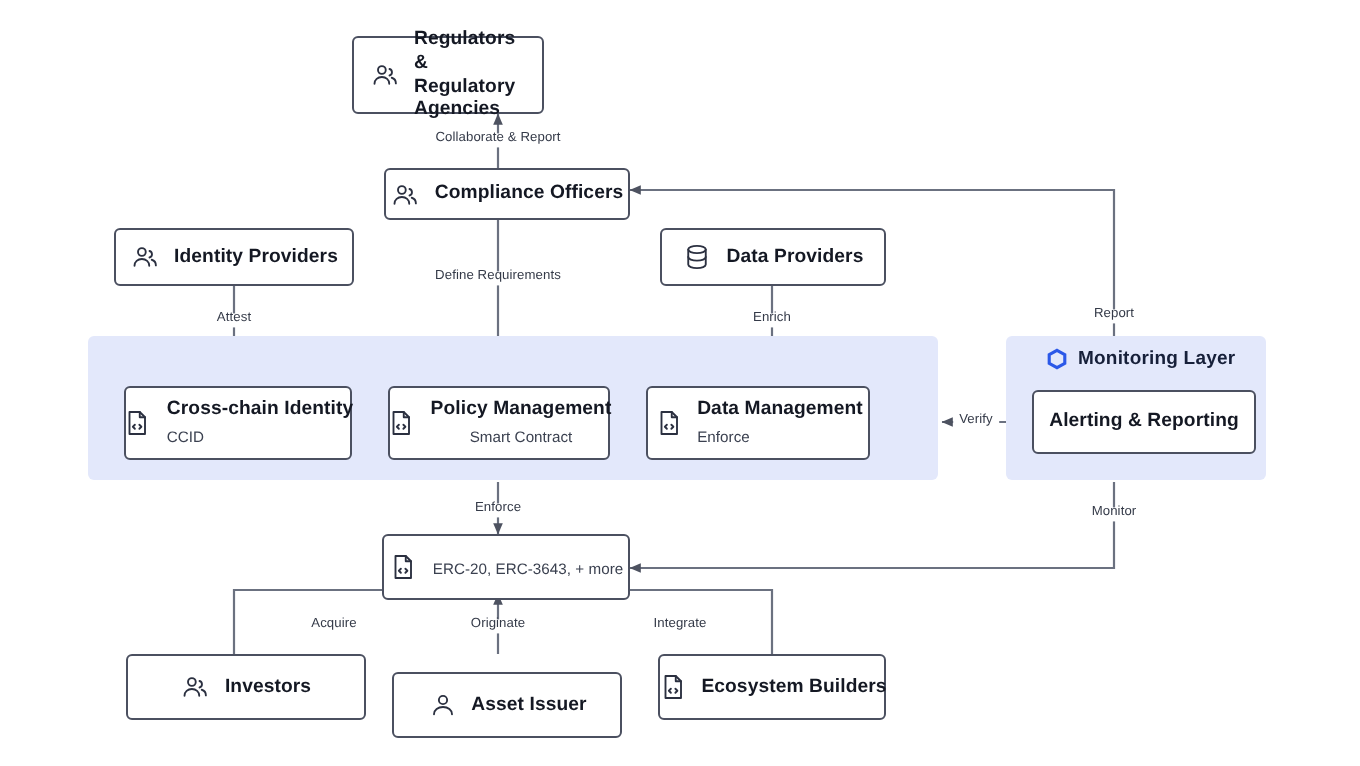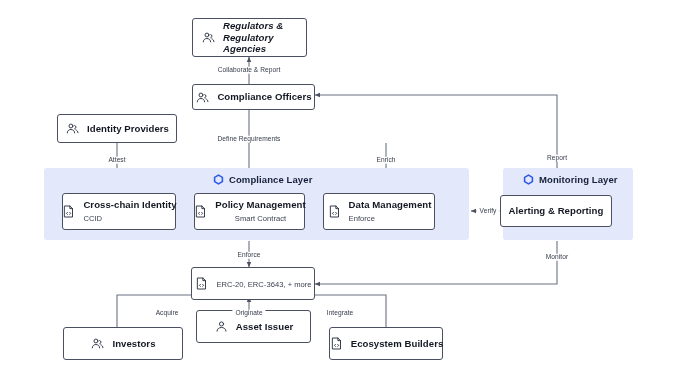--- a/index.html
+++ b/index.html
@@ -87,36 +87,30 @@
 
       <path d="M117,327 L117,295 L198,295 L198,297" marker-end="url(#ah)"></path>
 
       <path d="M249,327 L249,297" marker-end="url(#ah)"></path>
 
       <path d="M386,327 L386,295 L300,295 L300,297" marker-end="url(#ah)"></path>
     </g>
   </svg>
 
   <div class="panel" style="left:44px;top:168px;width:425px;height:72px;"></div>
-  <div class="panel-title" style="left:213px;top:174px;">
-    <svg class="hexicon" viewBox="0 0 24 24">
-      <path d="M12 2.6 L20.5 7.3 L20.5 16.7 L12 21.4 L3.5 16.7 L3.5 7.3 Z" fill="none" stroke="#2b58e8" stroke-width="3.4"></path>
-    </svg>
-    <span>Compliance Layer</span>
-  </div>
 
   <div class="panel" style="left:503px;top:168px;width:130px;height:72px;"></div>
   <div class="panel-title" style="left:523px;top:174px;">
     <svg class="hexicon" viewBox="0 0 24 24">
       <path d="M12 2.6 L20.5 7.3 L20.5 16.7 L12 21.4 L3.5 16.7 L3.5 7.3 Z" fill="none" stroke="#2b58e8" stroke-width="3.4"></path>
     </svg>
     <span>Monitoring Layer</span>
   </div>
 
-  <div class="node" style="left:192px;top:18px;width:115px;height:39px;font-style:italic;">
+  <div class="node" style="left:176px;top:18px;width:96px;height:39px;">
     <div class="node-inner">
       <svg class="node-ico" viewBox="0 0 24 24" fill="none" stroke="currentColor" stroke-width="1.5" stroke-linecap="round" stroke-linejoin="round">
         <circle cx="9.5" cy="8" r="3.1"></circle>
         <path d="M3.6 19c0-3.2 2.6-5.4 5.9-5.4s5.9 2.2 5.9 5.4"></path>
         <path d="M15.6 7.2a2.7 2.7 0 0 1 0 5.2"></path>
         <path d="M17.4 14.2c2 .6 3.3 2.4 3.3 4.5"></path>
       </svg>
       <div class="node-text">
         <div class="node-title two">Regulators &amp; Regulatory Agencies</div>
       </div>
@@ -144,20 +138,32 @@
         <path d="M3.6 19c0-3.2 2.6-5.4 5.9-5.4s5.9 2.2 5.9 5.4"></path>
         <path d="M15.6 7.2a2.7 2.7 0 0 1 0 5.2"></path>
         <path d="M17.4 14.2c2 .6 3.3 2.4 3.3 4.5"></path>
       </svg>
       <div class="node-text">
         <div class="node-title">Identity Providers</div>
       </div>
     </div>
   </div>
 
+  <div class="node" style="left:330px;top:114px;width:113px;height:29px;">
+    <div class="node-inner">
+      <svg class="node-ico" viewBox="0 0 24 24" fill="none" stroke="currentColor" stroke-width="1.5" stroke-linecap="round" stroke-linejoin="round">
+        <ellipse cx="12" cy="6" rx="7" ry="2.9"></ellipse>
+        <path d="M5 6v12c0 1.6 3.1 2.9 7 2.9s7-1.3 7-2.9V6"></path>
+        <path d="M5 12c0 1.6 3.1 2.9 7 2.9s7-1.3 7-2.9"></path>
+      </svg>
+      <div class="node-text">
+        <div class="node-title">Data Providers</div>
+      </div>
+    </div>
+  </div>
 
   <div class="node" style="left:62px;top:193px;width:114px;height:37px;">
     <div class="node-inner">
       <svg class="node-ico" viewBox="0 0 24 24" fill="none" stroke="currentColor" stroke-width="1.5" stroke-linecap="round" stroke-linejoin="round">
         <path d="M6 3.2h8.2L18.4 7.4V20.8H6z"></path>
         <path d="M14.2 3.2v4.2h4.2"></path>
         <path d="M10.3 13.4 8.7 15l1.6 1.6"></path>
         <path d="M13.9 13.4 15.5 15l-1.6 1.6"></path>
       </svg>
       <div class="node-text">
@@ -190,21 +196,21 @@
         <path d="M10.3 13.4 8.7 15l1.6 1.6"></path>
         <path d="M13.9 13.4 15.5 15l-1.6 1.6"></path>
       </svg>
       <div class="node-text">
         <div class="node-title">Data Management</div>
         <div class="node-sub">Enforce</div>
       </div>
     </div>
   </div>
 
-  <div class="node centered" style="left:500px;top:195px;width:112px;height:32px;">
+  <div class="node centered" style="left:516px;top:195px;width:112px;height:32px;">
     <div class="node-inner">
       <div class="node-text">
         <div class="node-title">Alerting &amp; Reporting</div>
       </div>
     </div>
   </div>
 
   <div class="node" style="left:191px;top:267px;width:124px;height:33px;">
     <div class="node-inner">
       <svg class="node-ico" viewBox="0 0 24 24" fill="none" stroke="currentColor" stroke-width="1.5" stroke-linecap="round" stroke-linejoin="round">
@@ -226,21 +232,21 @@
         <path d="M3.6 19c0-3.2 2.6-5.4 5.9-5.4s5.9 2.2 5.9 5.4"></path>
         <path d="M15.6 7.2a2.7 2.7 0 0 1 0 5.2"></path>
         <path d="M17.4 14.2c2 .6 3.3 2.4 3.3 4.5"></path>
       </svg>
       <div class="node-text">
         <div class="node-title">Investors</div>
       </div>
     </div>
   </div>
 
-  <div class="node centered" style="left:196px;top:310px;width:115px;height:33px;">
+  <div class="node centered" style="left:196px;top:336px;width:115px;height:33px;">
     <div class="node-inner">
       <svg class="node-ico" viewBox="0 0 24 24" fill="none" stroke="currentColor" stroke-width="1.5" stroke-linecap="round" stroke-linejoin="round">
         <circle cx="12" cy="8" r="3.3"></circle>
         <path d="M4.8 19.4c0-3.4 3.2-5.8 7.2-5.8s7.2 2.4 7.2 5.8"></path>
       </svg>
       <div class="node-text">
         <div class="node-title">Asset Issuer</div>
       </div>
     </div>
   </div>

